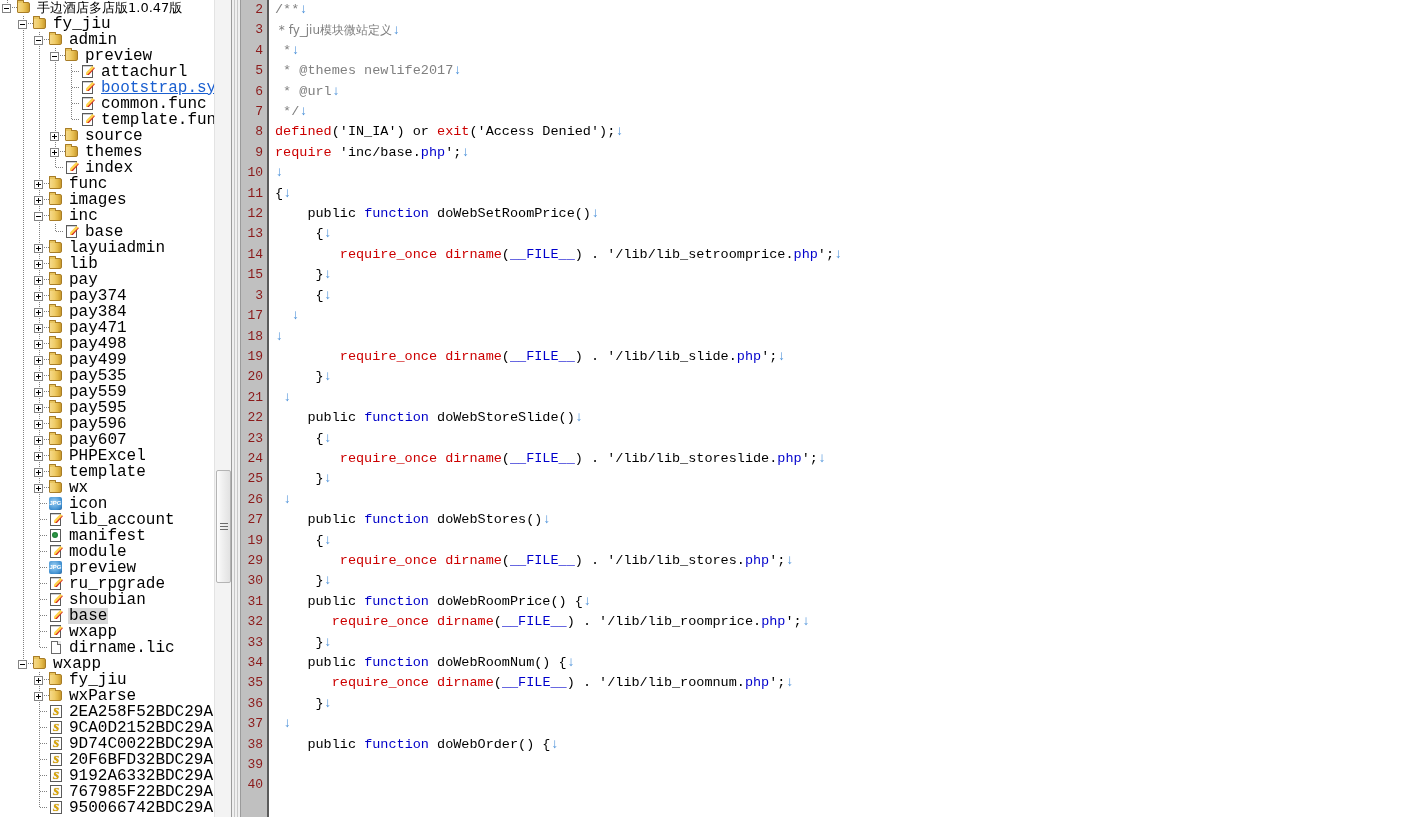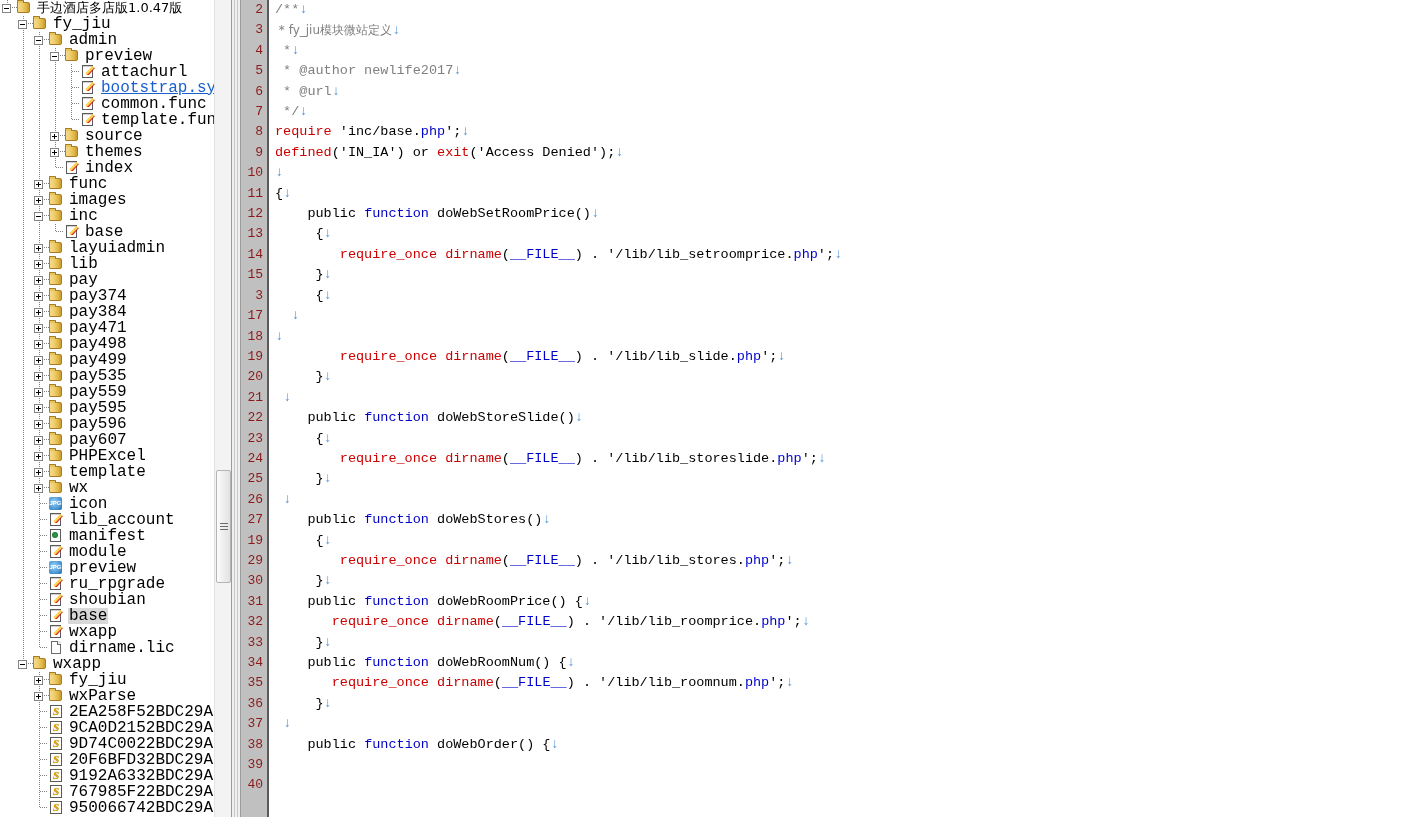--- a/index.html
+++ b/index.html
@@ -1030,25 +1030,25 @@
         <div class="lnum">36</div>
         <div class="lnum">37</div>
         <div class="lnum">38</div>
         <div class="lnum">39</div>
         <div class="lnum">40</div>
       </div>
     <div id="code">
         <div class="cline"><span class="tok-cmt">/**</span><span class="tok-eol">↓</span></div>
         <div class="cline"><span class="tok-cmt cjk"> * fy_jiu模块微站定义</span><span class="tok-eol">↓</span></div>
         <div class="cline"><span class="tok-cmt"> *</span><span class="tok-eol">↓</span></div>
-        <div class="cline"><span class="tok-cmt"> * @author newlife2017</span><span class="tok-eol">↓</span></div>
+        <div class="cline"><span class="tok-cmt"> * @themes newlife2017</span><span class="tok-eol">↓</span></div>
         <div class="cline"><span class="tok-cmt"> * @url</span><span class="tok-eol">↓</span></div>
         <div class="cline"><span class="tok-cmt"> */</span><span class="tok-eol">↓</span></div>
+        <div class="cline"><span class="tok-fn">defined</span><span class="tok-str">('IN_IA') </span><span class="tok-str">or </span><span class="tok-fn">exit</span><span class="tok-str">('Access Denied');</span><span class="tok-eol">↓</span></div>
         <div class="cline"><span class="tok-fn">require </span><span class="tok-str">'inc/base.</span><span class="tok-blue">php</span><span class="tok-str">';</span><span class="tok-eol">↓</span></div>
-        <div class="cline"><span class="tok-fn">defined</span><span class="tok-str">('IN_IA') </span><span class="tok-str">or </span><span class="tok-fn">exit</span><span class="tok-str">('Access Denied');</span><span class="tok-eol">↓</span></div>
         <div class="cline"><span class="tok-eol">↓</span></div>
         <div class="cline"><span class="tok-str">{</span><span class="tok-eol">↓</span></div>
         <div class="cline"><span class="tok-str">    public </span><span class="tok-kw">function </span><span class="tok-str">doWebSetRoomPrice()</span><span class="tok-eol">↓</span></div>
         <div class="cline"><span class="tok-str">     {</span><span class="tok-eol">↓</span></div>
         <div class="cline"><span class="tok-str">        </span><span class="tok-fn">require_once </span><span class="tok-fn">dirname</span><span class="tok-str">(</span><span class="tok-const">__FILE__</span><span class="tok-str">) . '/lib/lib_setroomprice.</span><span class="tok-blue">php</span><span class="tok-str">';</span><span class="tok-eol">↓</span></div>
         <div class="cline"><span class="tok-str">     }</span><span class="tok-eol">↓</span></div>
         <div class="cline"><span class="tok-str">     {</span><span class="tok-eol">↓</span></div>
         <div class="cline"><span class="tok-str">  </span><span class="tok-eol">↓</span></div>
         <div class="cline"><span class="tok-eol">↓</span></div>
         <div class="cline"><span class="tok-str">        </span><span class="tok-fn">require_once </span><span class="tok-fn">dirname</span><span class="tok-str">(</span><span class="tok-const">__FILE__</span><span class="tok-str">) . '/lib/lib_slide.</span><span class="tok-blue">php</span><span class="tok-str">';</span><span class="tok-eol">↓</span></div>

